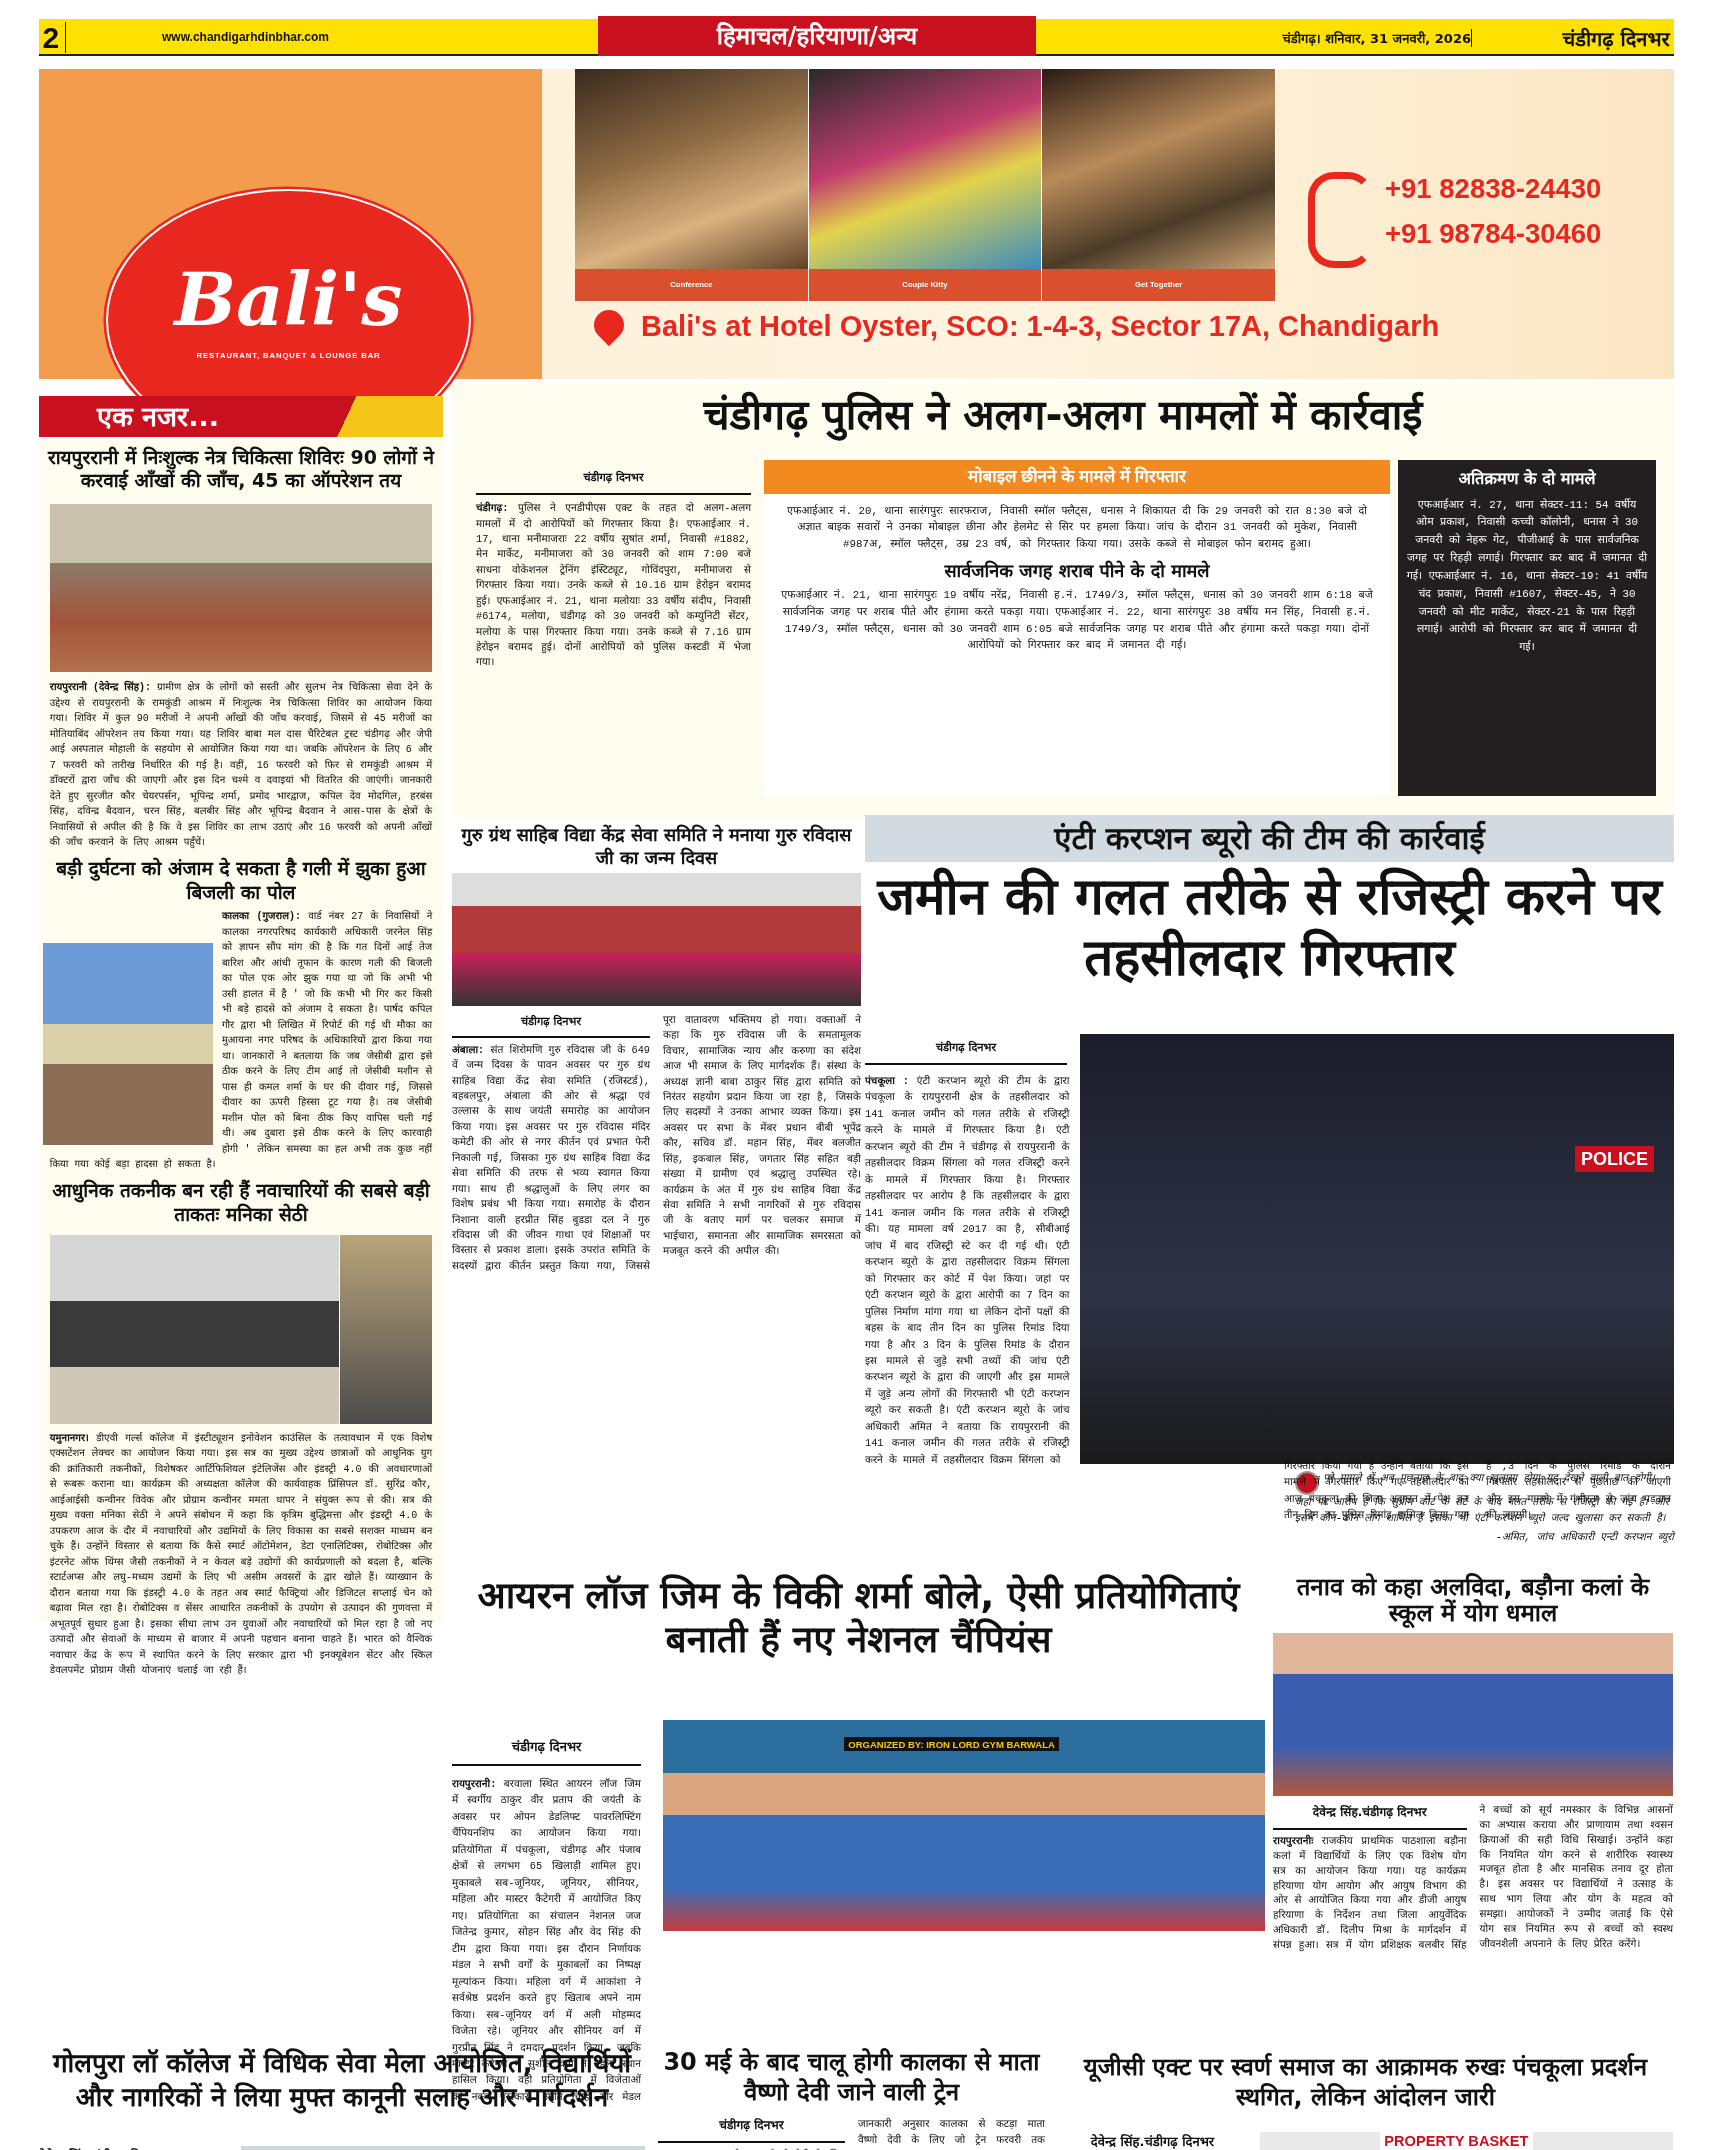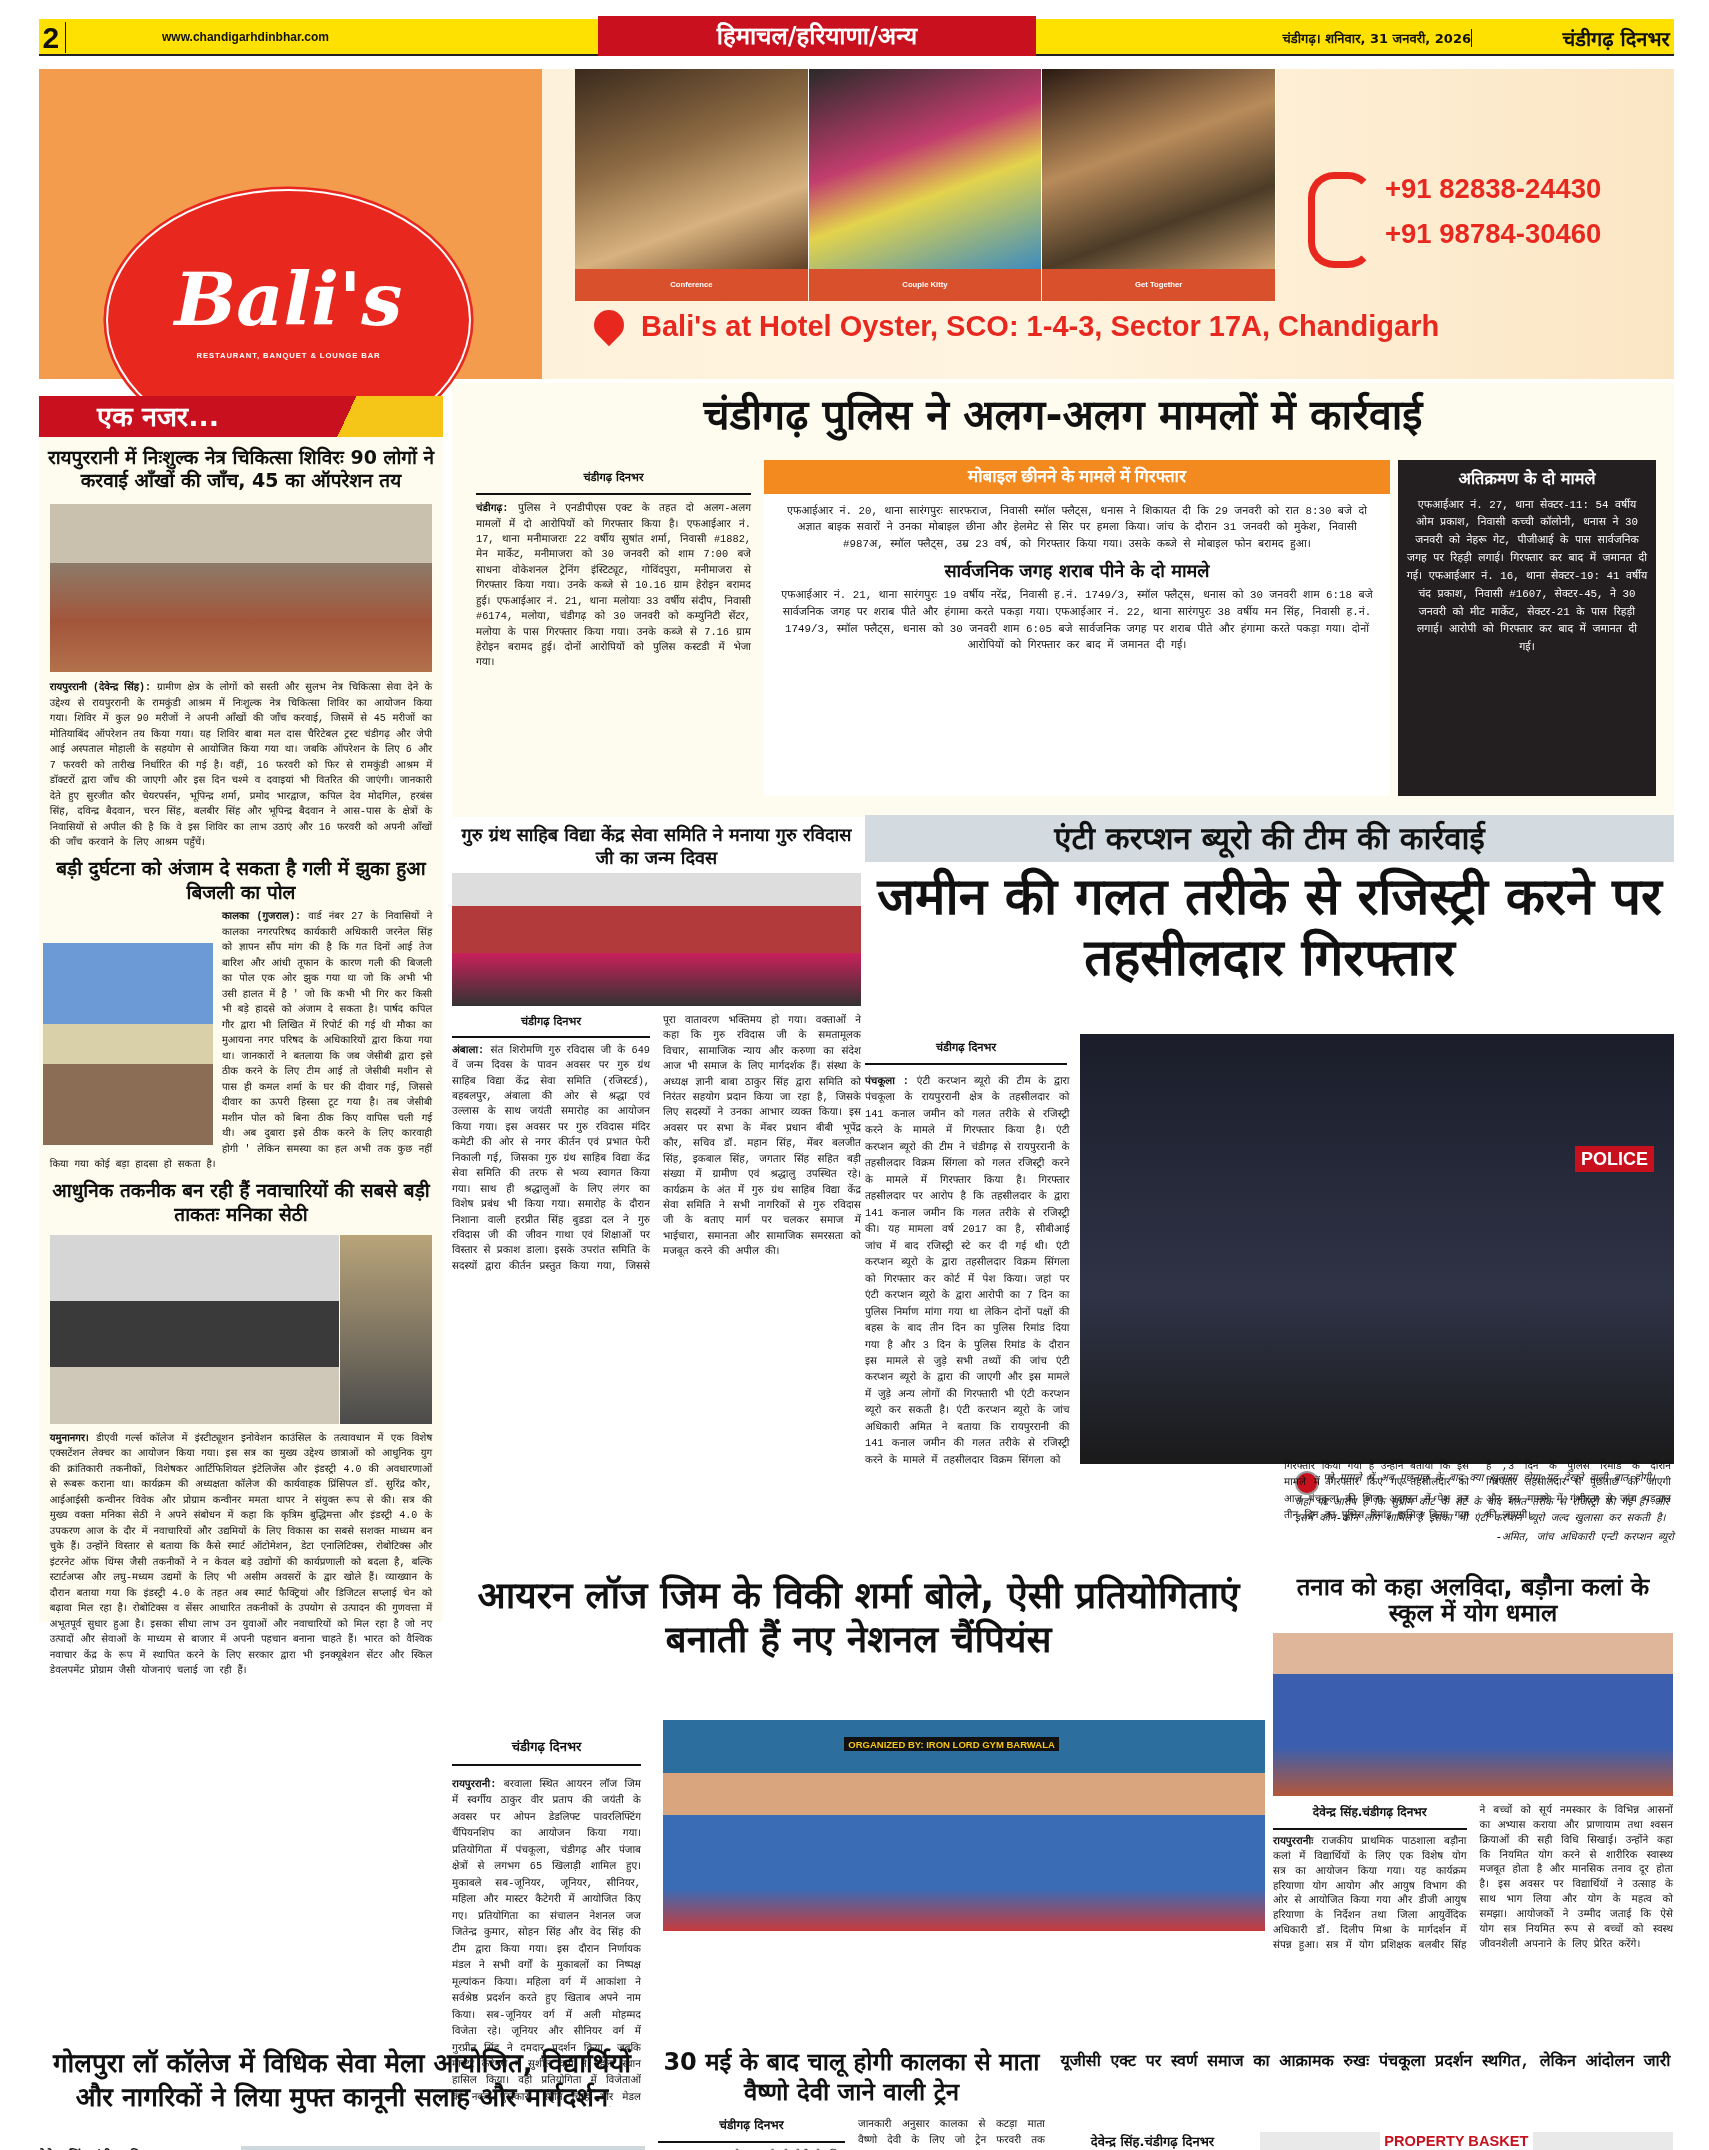--- a/index.html
+++ b/index.html
@@ -173,21 +173,21 @@
 
 <div class="abs" style="left:658px;top:2047px;width:387px;height:598px;">
   <div class="hl" style="font-size:24px;line-height:1.25;">30 मई के बाद चालू होगी कालका से माता वैष्णो देवी जाने वाली ट्रेन</div>
   <div class="cols2" style="column-gap:13px;margin-top:8.6px;">
     <div class="byline" style="font-size:12px;">चंडीगढ़ दिनभर</div>
     <div class="body" style="font-size:10.3px;line-height:1.6;margin-top:4.3px;"><b>कालका:</b> <span>कालका से माता वैष्णो देवी के लिए दर्शन करने जाने वाले श्रद्धांलुओं के लिए मायूस कर देने वाली खबर है। क्योंकि रेल प्रशासन द्वारा कालका से माता वैष्णो देवी कटड़ा वाया चंडीगढ़ चलने वाली ट्रेन 14503 को पहले फरवरी तक स्थगित कर दिया गया था। उसे अब 30 मई तक बढ़ा दिया हैः यहां बता दें कि इस ट्रेन को हर वर्ष सर्दियों में कोहरे और धुंध के कारण स्थगित कर दिया जाता है। परन्तु अब इसी ट्रेन को आगे मई तक के लिए स्थगित कर दिया गया है' यह ट्रेन कालका से सप्ताह में दो दिन मंगलवार और शुक्रवार को सांय 18-40 बजे चलती थी ' परन्तु अब इसे 30 मई तक के लिए स्थगित कर दिया गया है। रेलवे से मिली जानकारी अनुसार कालका से कटड़ा माता वैष्णो देवी के लिए जो ट्रेन फरवरी तक स्थगित कर दी थी उसे आगे 30 मई तक बढ़ा दिया गया है। रेलवे से मिली जानकारी अनुसार जम्मू क्षेत्र के कठुआ माधोपुर में एक बड़े ब्रिज जा निर्माण कार्य इसी रेलमार्ग पर चल रहा है जिसके लिए निर्माण कार्य में अभी समय लगेगा। इसलिए कालका से कटड़ा जाने वाली रेलगाड़ी को 30 मई तक के लिए स्थगित कर दिया है, जिसको लेकर माता वैष्णो देवी के दर्शनों को जाने वाले श्रद्धांलुओं में रोष और मायूसी देखने को मिल रही है। लोगों का कहना है कि रेल विभाग को इसका कोई सही विकल्प चुनना चाहिए, जो श्रद्धालु अपने परिवार सहित माता के दर्शनों का प्रोग्राम बना कर बैठे है उन्हें इस पर मायूस होना पड़ रहा है।</span></div>
   </div>
 </div>
 
 <div class="abs" style="left:1058px;top:2052px;width:615px;height:594px;">
-  <div class="hl" style="font-size:16px;line-height:1.25;font-family:Liberation Mono, monospace;">यूजीसी एक्ट पर स्वर्ण समाज का आक्रामक रुखः पंचकूला प्रदर्शन स्थगित, लेकिन आंदोलन जारी</div>
+  <div class="hl" style="font-size:24px;line-height:1.25;">यूजीसी एक्ट पर स्वर्ण समाज का आक्रामक रुखः पंचकूला प्रदर्शन स्थगित, लेकिन आंदोलन जारी</div>
   <div class="abs" style="left:0;top:80px;width:189px;">
     <div class="byline" style="font-size:13px;">देवेन्द्र सिंह.चंडीगढ़ दिनभर</div>
   </div>
   <div class="abs" style="left:202px;top:80px;width:413px;height:202px;background:linear-gradient(180deg,#e9e9e9 0 35%,#3d4148 35% 80%,#c9a98a);">
     <div class="abs" style="left:120px;top:0;color:#c8101e;background:#fff;font:bold 14.6px 'Liberation Sans',sans-serif;padding:0.9px 4.3px;">PROPERTY BASKET</div>
 
   </div>
 
 </div>
 

